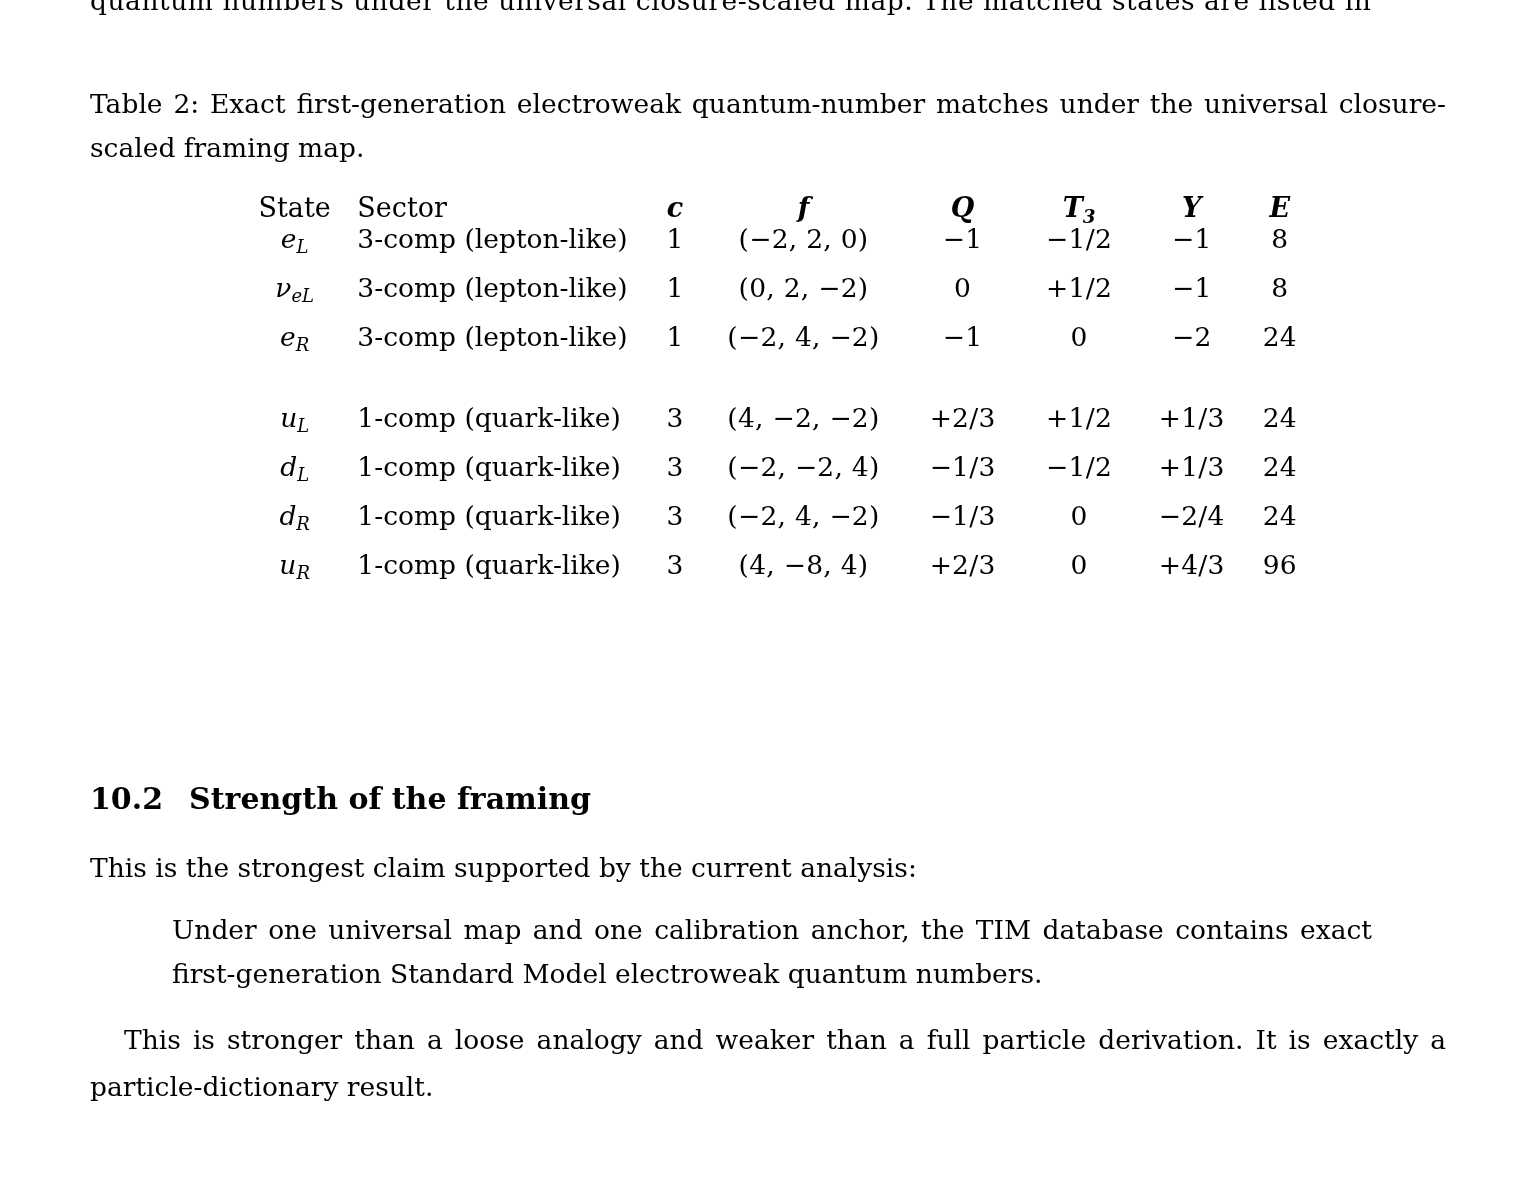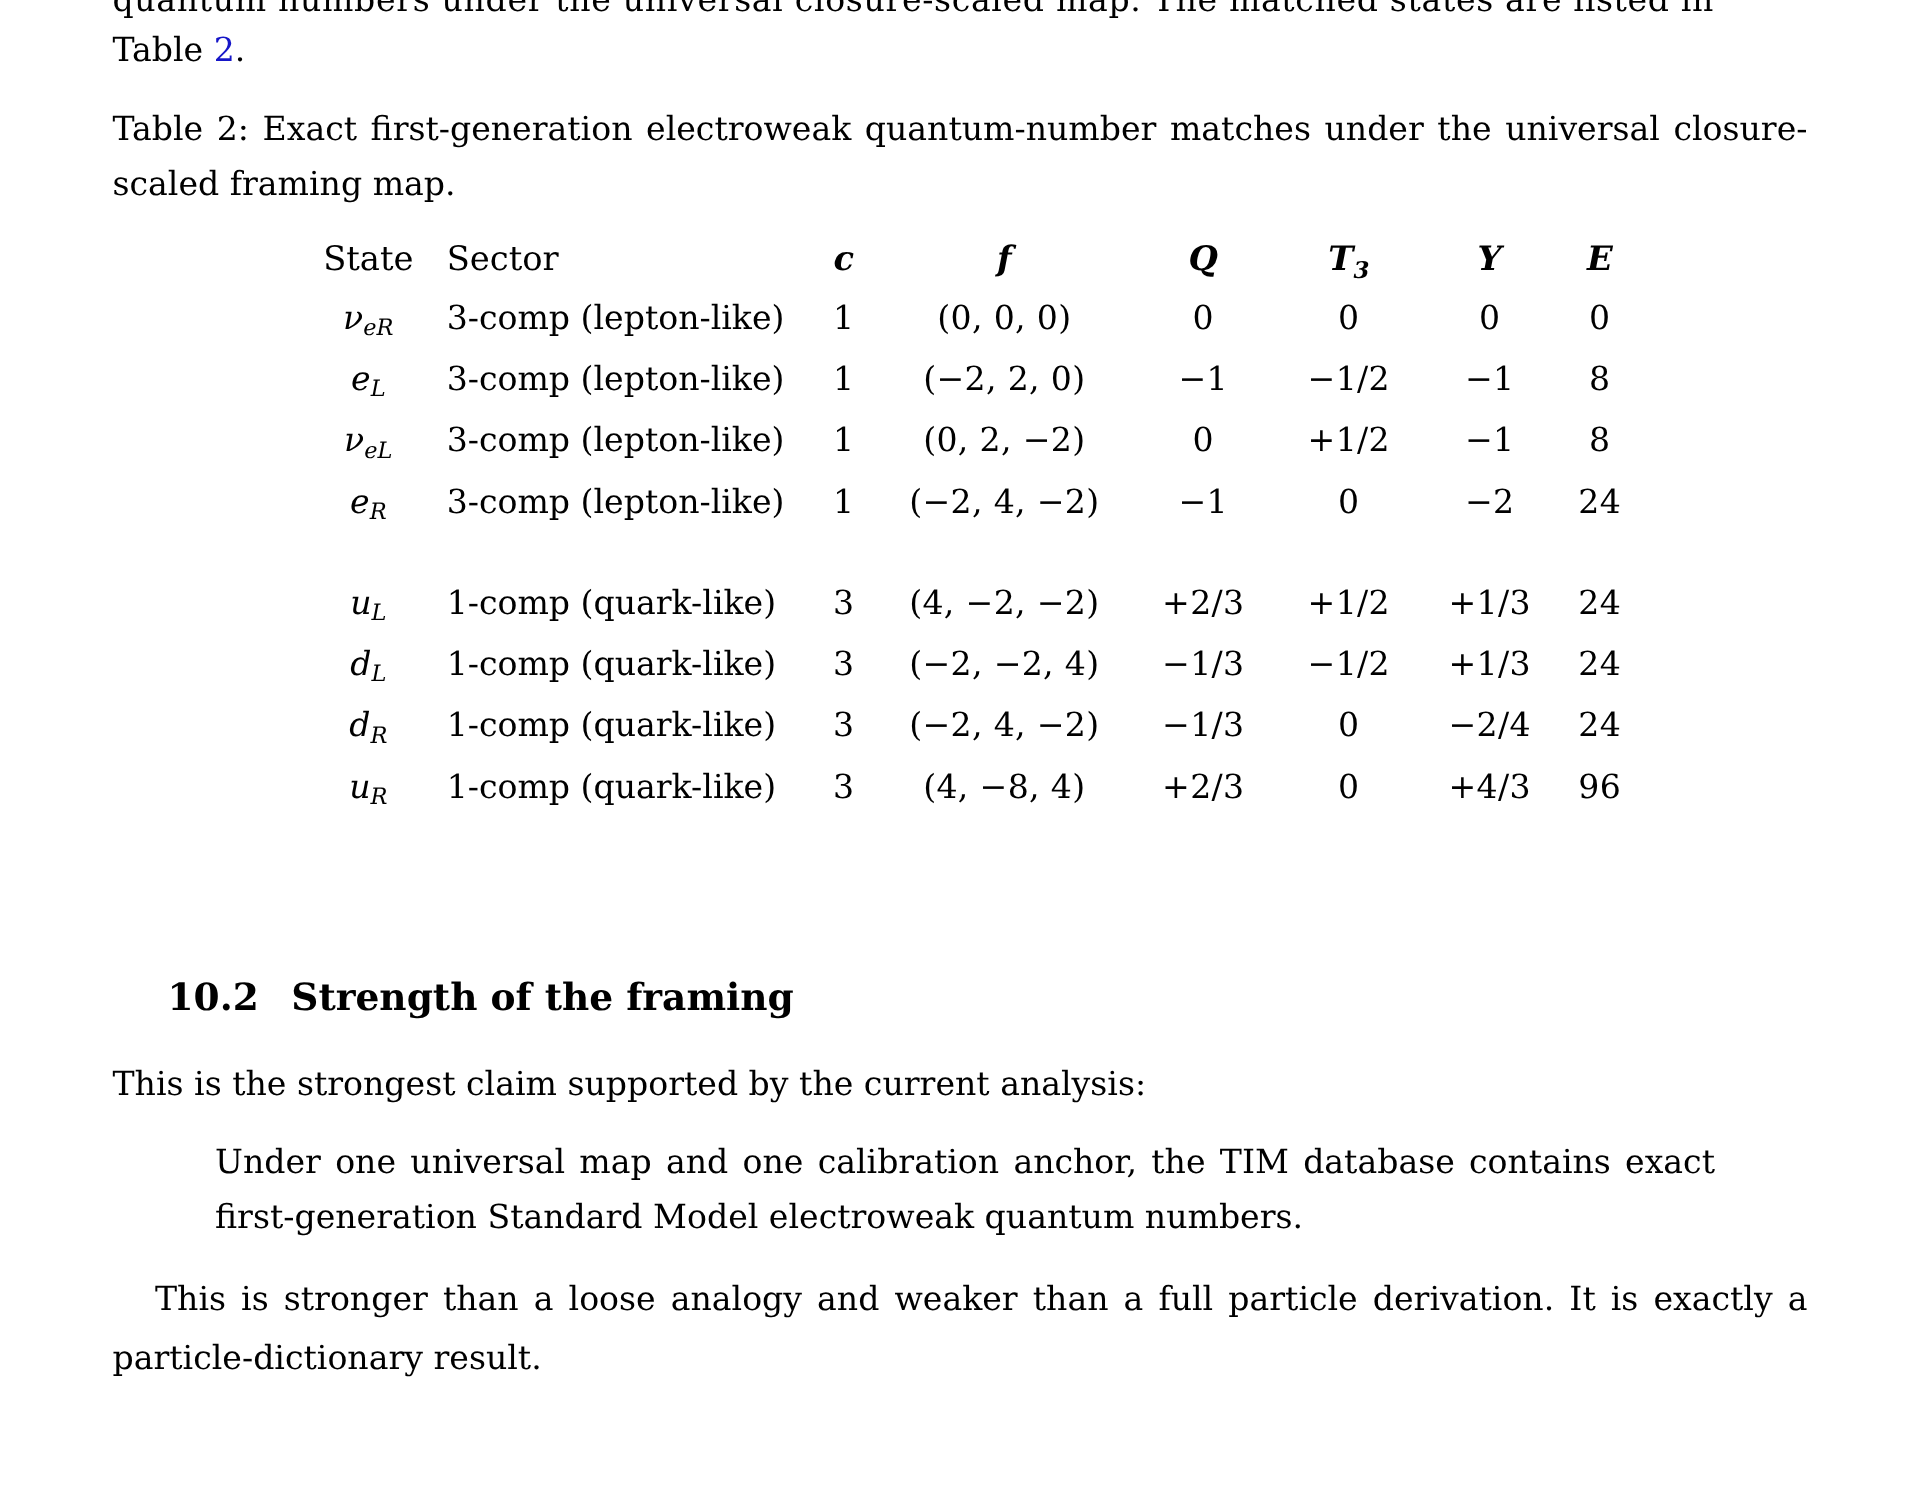--- a/index.html
+++ b/index.html
@@ -132,21 +132,21 @@
   }
   .sec-heading {
     position: absolute;
     left: 90px;
     top: 779px;
     font-size: 30px;
     font-weight: bold;
     line-height: 40px;
     white-space: nowrap;
   }
-  .sec-heading .sec-num { margin-right: 26px; margin-left: 44px; }
+  .sec-heading .sec-num { margin-right: 26px; }
 
   .para-intro {
     left: 90px;
     top: 843px;
     width: 1356px;
   }
   .blockquote {
     position: absolute;
     left: 172px;
     top: 908px;
@@ -164,23 +164,20 @@
     line-height: 47px;
   }
 </style>
 </head>
 <body>
 
 <div class="page">
 
   <div class="clipped-line">quantum numbers under the universal closure-scaled map. The matched states are listed in</div>
 
-  <div class="body-text" style="left:90px; top:16px; width:1356px;">
-    <span>Table </span><a class="linkblue" href="#" style="text-decoration:none;">2</a><span>.</span>
-  </div>
 
   <div class="caption">Table 2: Exact first-generation electroweak quantum-number matches under the universal closure-scaled framing map.</div>
 
   <div class="tbl-wrap">
     <table class="qtable">
       <tbody>
         <tr class="rule-thick">
           <td colspan="8"></td>
         </tr>
 
@@ -192,30 +189,20 @@
           <td class="c-Q math">Q</td>
           <td class="c-T3 math"><span>T</span><sub>3</sub></td>
           <td class="c-Y math">Y</td>
           <td class="c-E math">E</td>
         </tr>
 
         <tr class="rule-thin">
           <td colspan="8"></td>
         </tr>
 
-        <tr class="drow first-in-block">
-          <td class="c-state math"><span>ν</span><sub>eR</sub></td>
-          <td class="c-sector">3-comp (lepton-like)</td>
-          <td class="c-c num">1</td>
-          <td class="c-f num">(0, 0, 0)</td>
-          <td class="c-Q num">0</td>
-          <td class="c-T3 num">0</td>
-          <td class="c-Y num">0</td>
-          <td class="c-E num">0</td>
-        </tr>
         <tr class="drow">
           <td class="c-state math"><span>e</span><sub>L</sub></td>
           <td class="c-sector">3-comp (lepton-like)</td>
           <td class="c-c num">1</td>
           <td class="c-f num">(−2, 2, 0)</td>
           <td class="c-Q num">−1</td>
           <td class="c-T3 num">−1/2</td>
           <td class="c-Y num">−1</td>
           <td class="c-E num">8</td>
         </tr>

